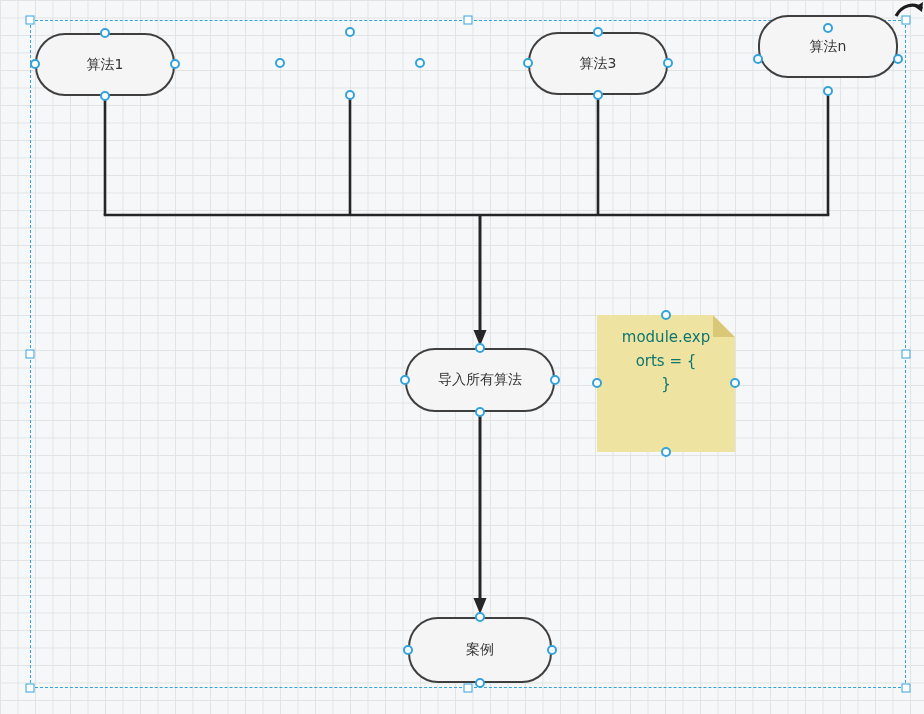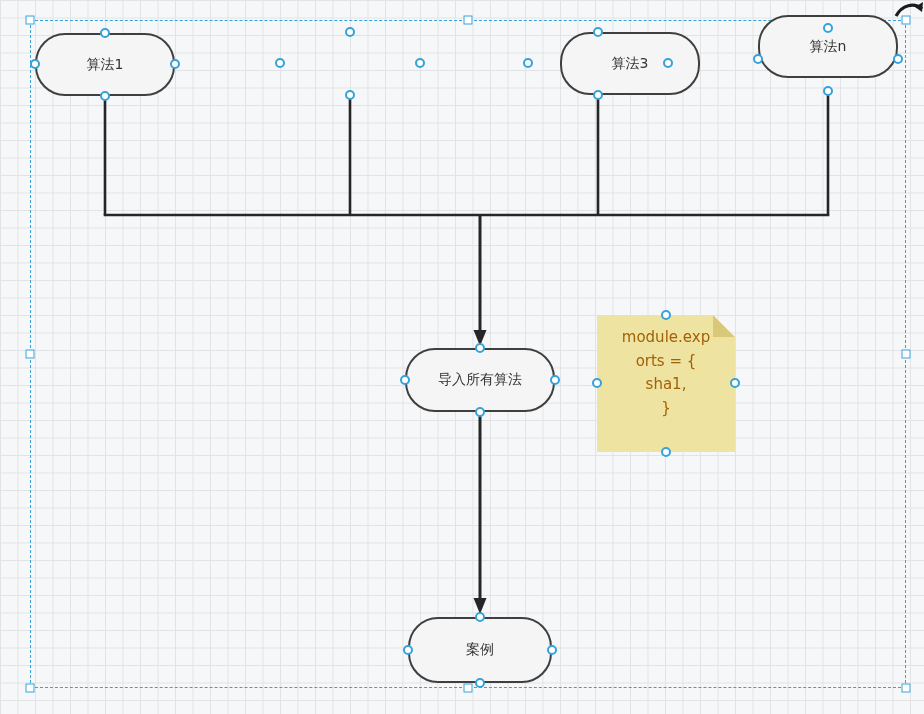--- a/index.html
+++ b/index.html
@@ -25,30 +25,30 @@
 
   .node{
     position:absolute;display:flex;align-items:center;justify-content:center;
     background:var(--node-fill,#f5f5f5);
     border:2px solid var(--node-border,#3f3f3f);
     border-radius:30px;
     font-size:14px;color:#343434;
   }
   .n0{left:35px;top:33px;width:140px;height:63px}
   .n1{left:280px;top:32px;width:140px;height:63px}
-  .n2{left:560px;top:32px;width:140px;height:63px}
+  .n2{left:528px;top:32px;width:140px;height:63px}
   .n3{left:758px;top:15px;width:140px;height:63px}
   .n4{left:405px;top:348px;width:150px;height:64px}
   .n5{left:408px;top:617px;width:144px;height:66px}
 
   .note{
     position:absolute;left:597px;top:315px;width:138px;height:137px;
     background:var(--note-fill,#efe3a2);
     clip-path:polygon(0 0,calc(100% - 22px) 0,100% 22px,100% 100%,0 100%);
-    color:#a16207;font-size:15px;line-height:23.5px;text-align:center;
+    color:#0f766e;font-size:15px;line-height:23.5px;text-align:center;
     padding-top:11px;
   }
   .note .fold{
     position:absolute;top:0;right:0;width:22px;height:22px;
     background:var(--note-fold,#d9c878);
     clip-path:polygon(0 0,100% 100%,0 100%);
   }
 
   .handle{
     position:absolute;background:#fff;
@@ -97,21 +97,20 @@
     <span>案例</span>
   </div>
   <div class="node n4">
     <span>导入所有算法</span>
   </div>
 
   <div class="note">
     <div class="fold"></div>
     <div>module.exp</div>
     <div>orts = {</div>
-    <div>sha1,</div>
     <div>}</div>
   </div>
 
   <div id="handle-layer">
       <div class="handle circle" style="left: 35px; top: 64px;"></div>
       <div class="handle circle" style="left: 175px; top: 64px;"></div>
       <div class="handle circle" style="left: 105px; top: 33px;"></div>
       <div class="handle circle" style="left: 105px; top: 96px;"></div>
       <div class="handle circle" style="left: 280px; top: 63px;"></div>
       <div class="handle circle" style="left: 420px; top: 63px;"></div>

